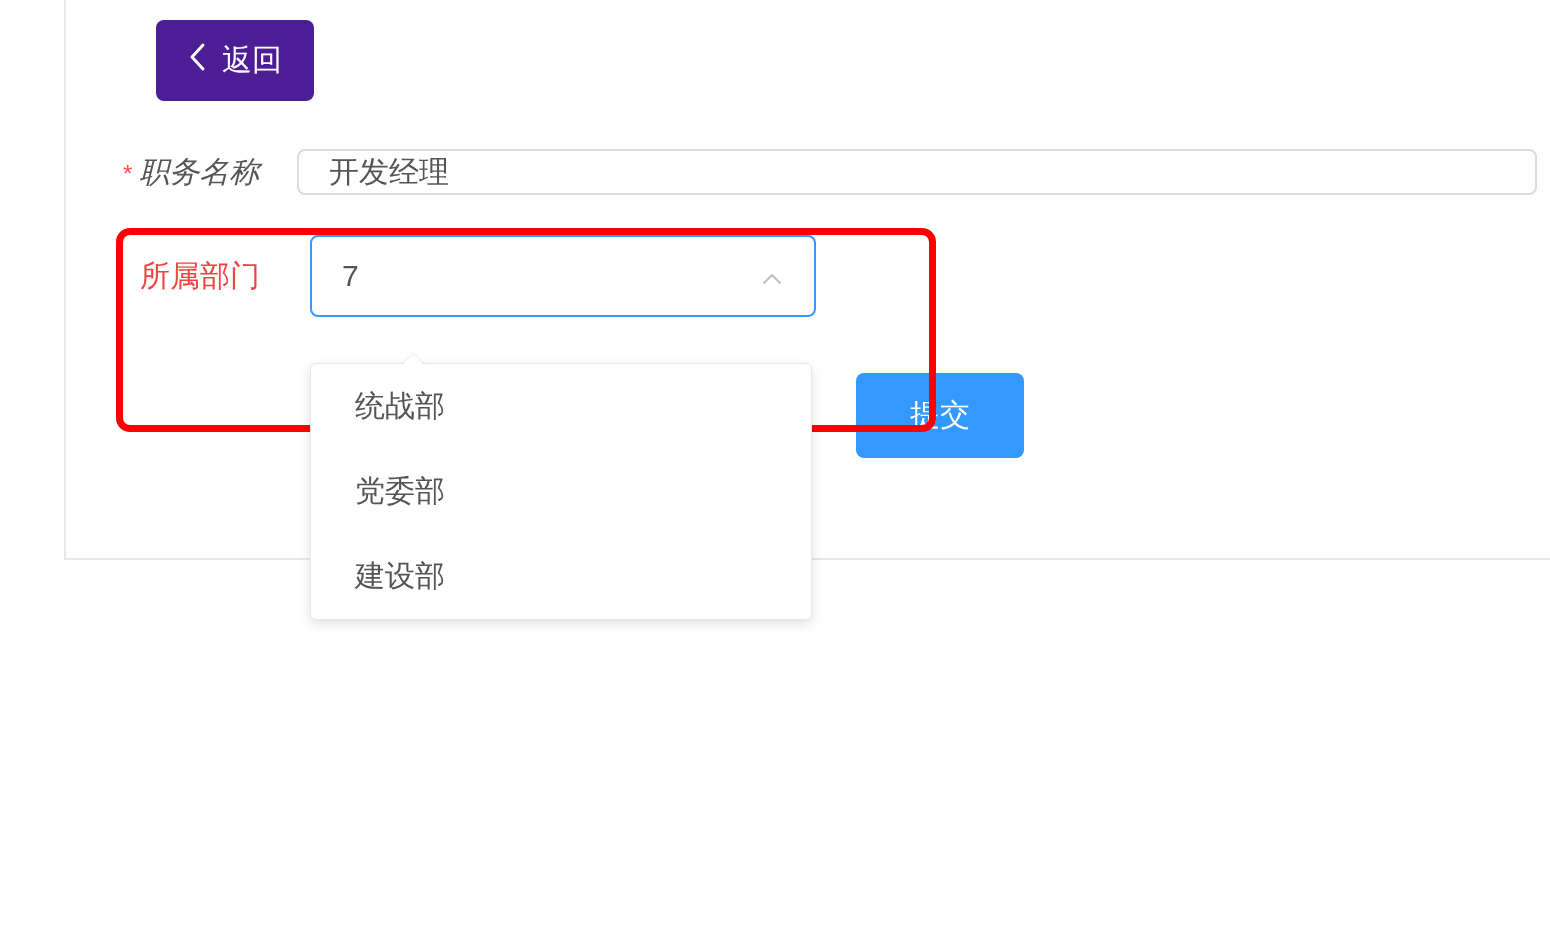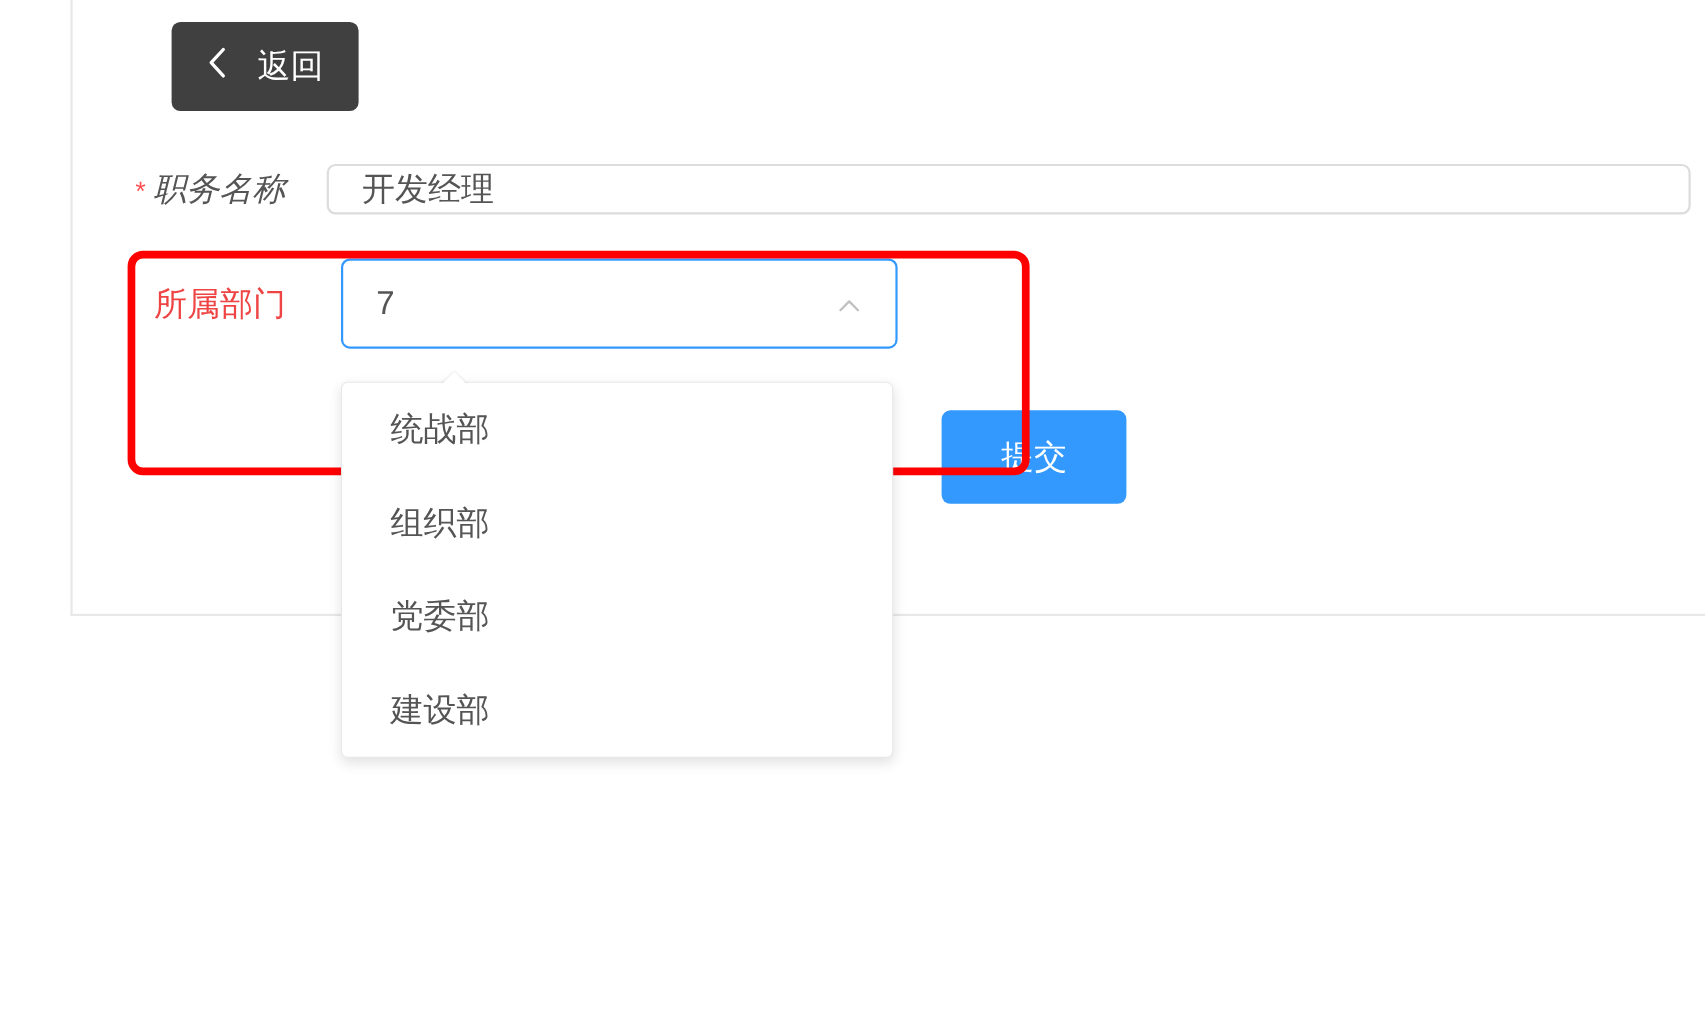--- a/index.html
+++ b/index.html
@@ -21,30 +21,30 @@
       border-left: 2px solid #e8e8e8;
       border-right: none;
       position: absolute;
       top: 0;
       left: 64px;
       width: 1486px;
       height: 560px;
       padding: 20px 0 0 0;
     }
     .back-button {
-      background: #404040;
+      background: #4c1d95;
       color: #ffffff;
       border: none;
       border-radius: 8px;
       padding: 20px 32px;
       font-size: 30px;
       cursor: pointer;
       display: inline-flex;
       align-items: center;
-      gap: 28px;
+      gap: 16px;
       margin-left: 90px;
       margin-bottom: 48px;
     }
     .back-icon {
       font-size: 26px;
       font-weight: 300;
     }
     .form-row {
       display: flex;
       align-items: center;
@@ -110,21 +110,21 @@
       justify-content: space-between;
       align-items: center;
       cursor: pointer;
     }
     .chevron-icon {
       width: 24px;
       height: 24px;
     }
     .dropdown-popup {
       position: absolute;
-      top: 112px;
+      top: 128px;
       left: 0;
       width: 502px;
       background: #ffffff;
       border: 1px solid #e8e8e8;
       border-radius: 6px;
       box-shadow: 0 4px 12px rgba(0,0,0,0.12);
       z-index: 10;
     }
     .dropdown-popup::before {
       content: "";
@@ -187,21 +187,20 @@
       <div class="select-input">
         <span>7</span>
         <span class="chevron-icon">
           <svg width="24" height="24" viewBox="0 0 24 24" fill="none">
             <path d="M4 16 L12 8 L20 16" stroke="#bfbfbf" stroke-width="2" fill="none" stroke-linecap="round" stroke-linejoin="round"></path>
           </svg>
         </span>
       </div>
       <div class="dropdown-popup">
         <div class="dropdown-item">统战部</div>
-        <div class="dropdown-item">组织部</div>
         <div class="dropdown-item">党委部</div>
         <div class="dropdown-item">建设部</div>
       </div>
     </div>
   </div>
 
   <div class="button-row">
     <button class="primary-button">提交</button>
   </div>
 

